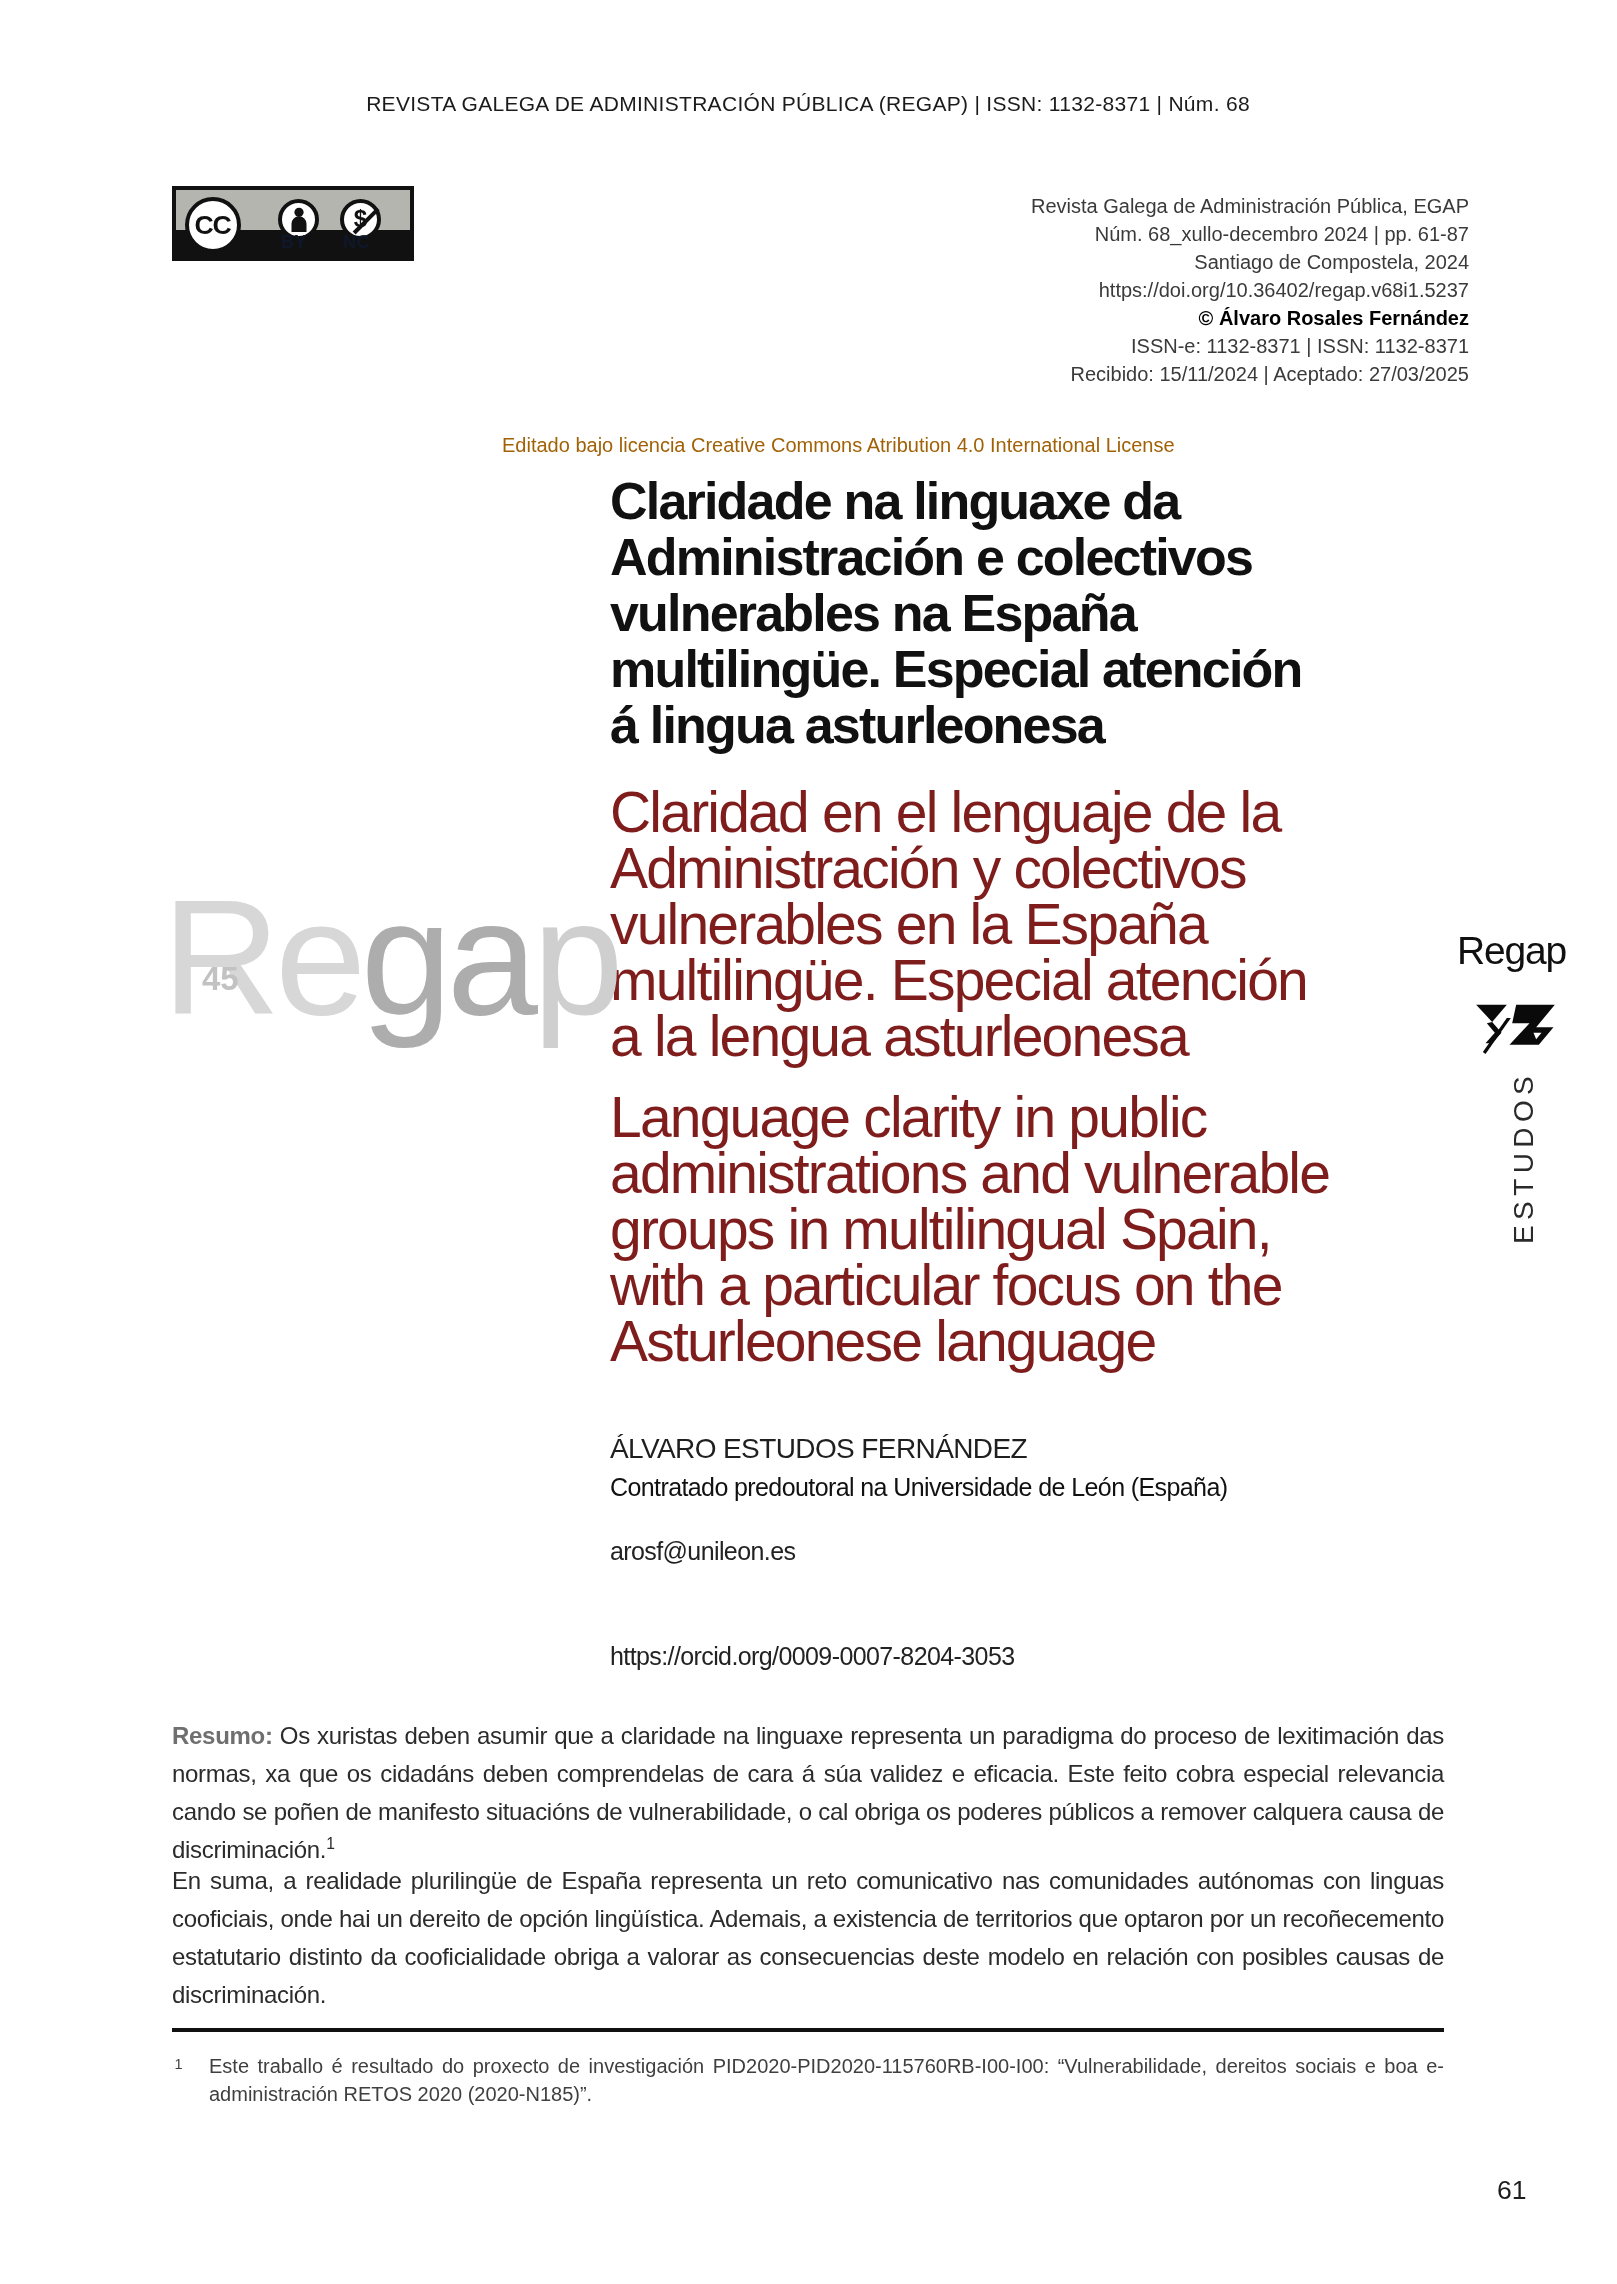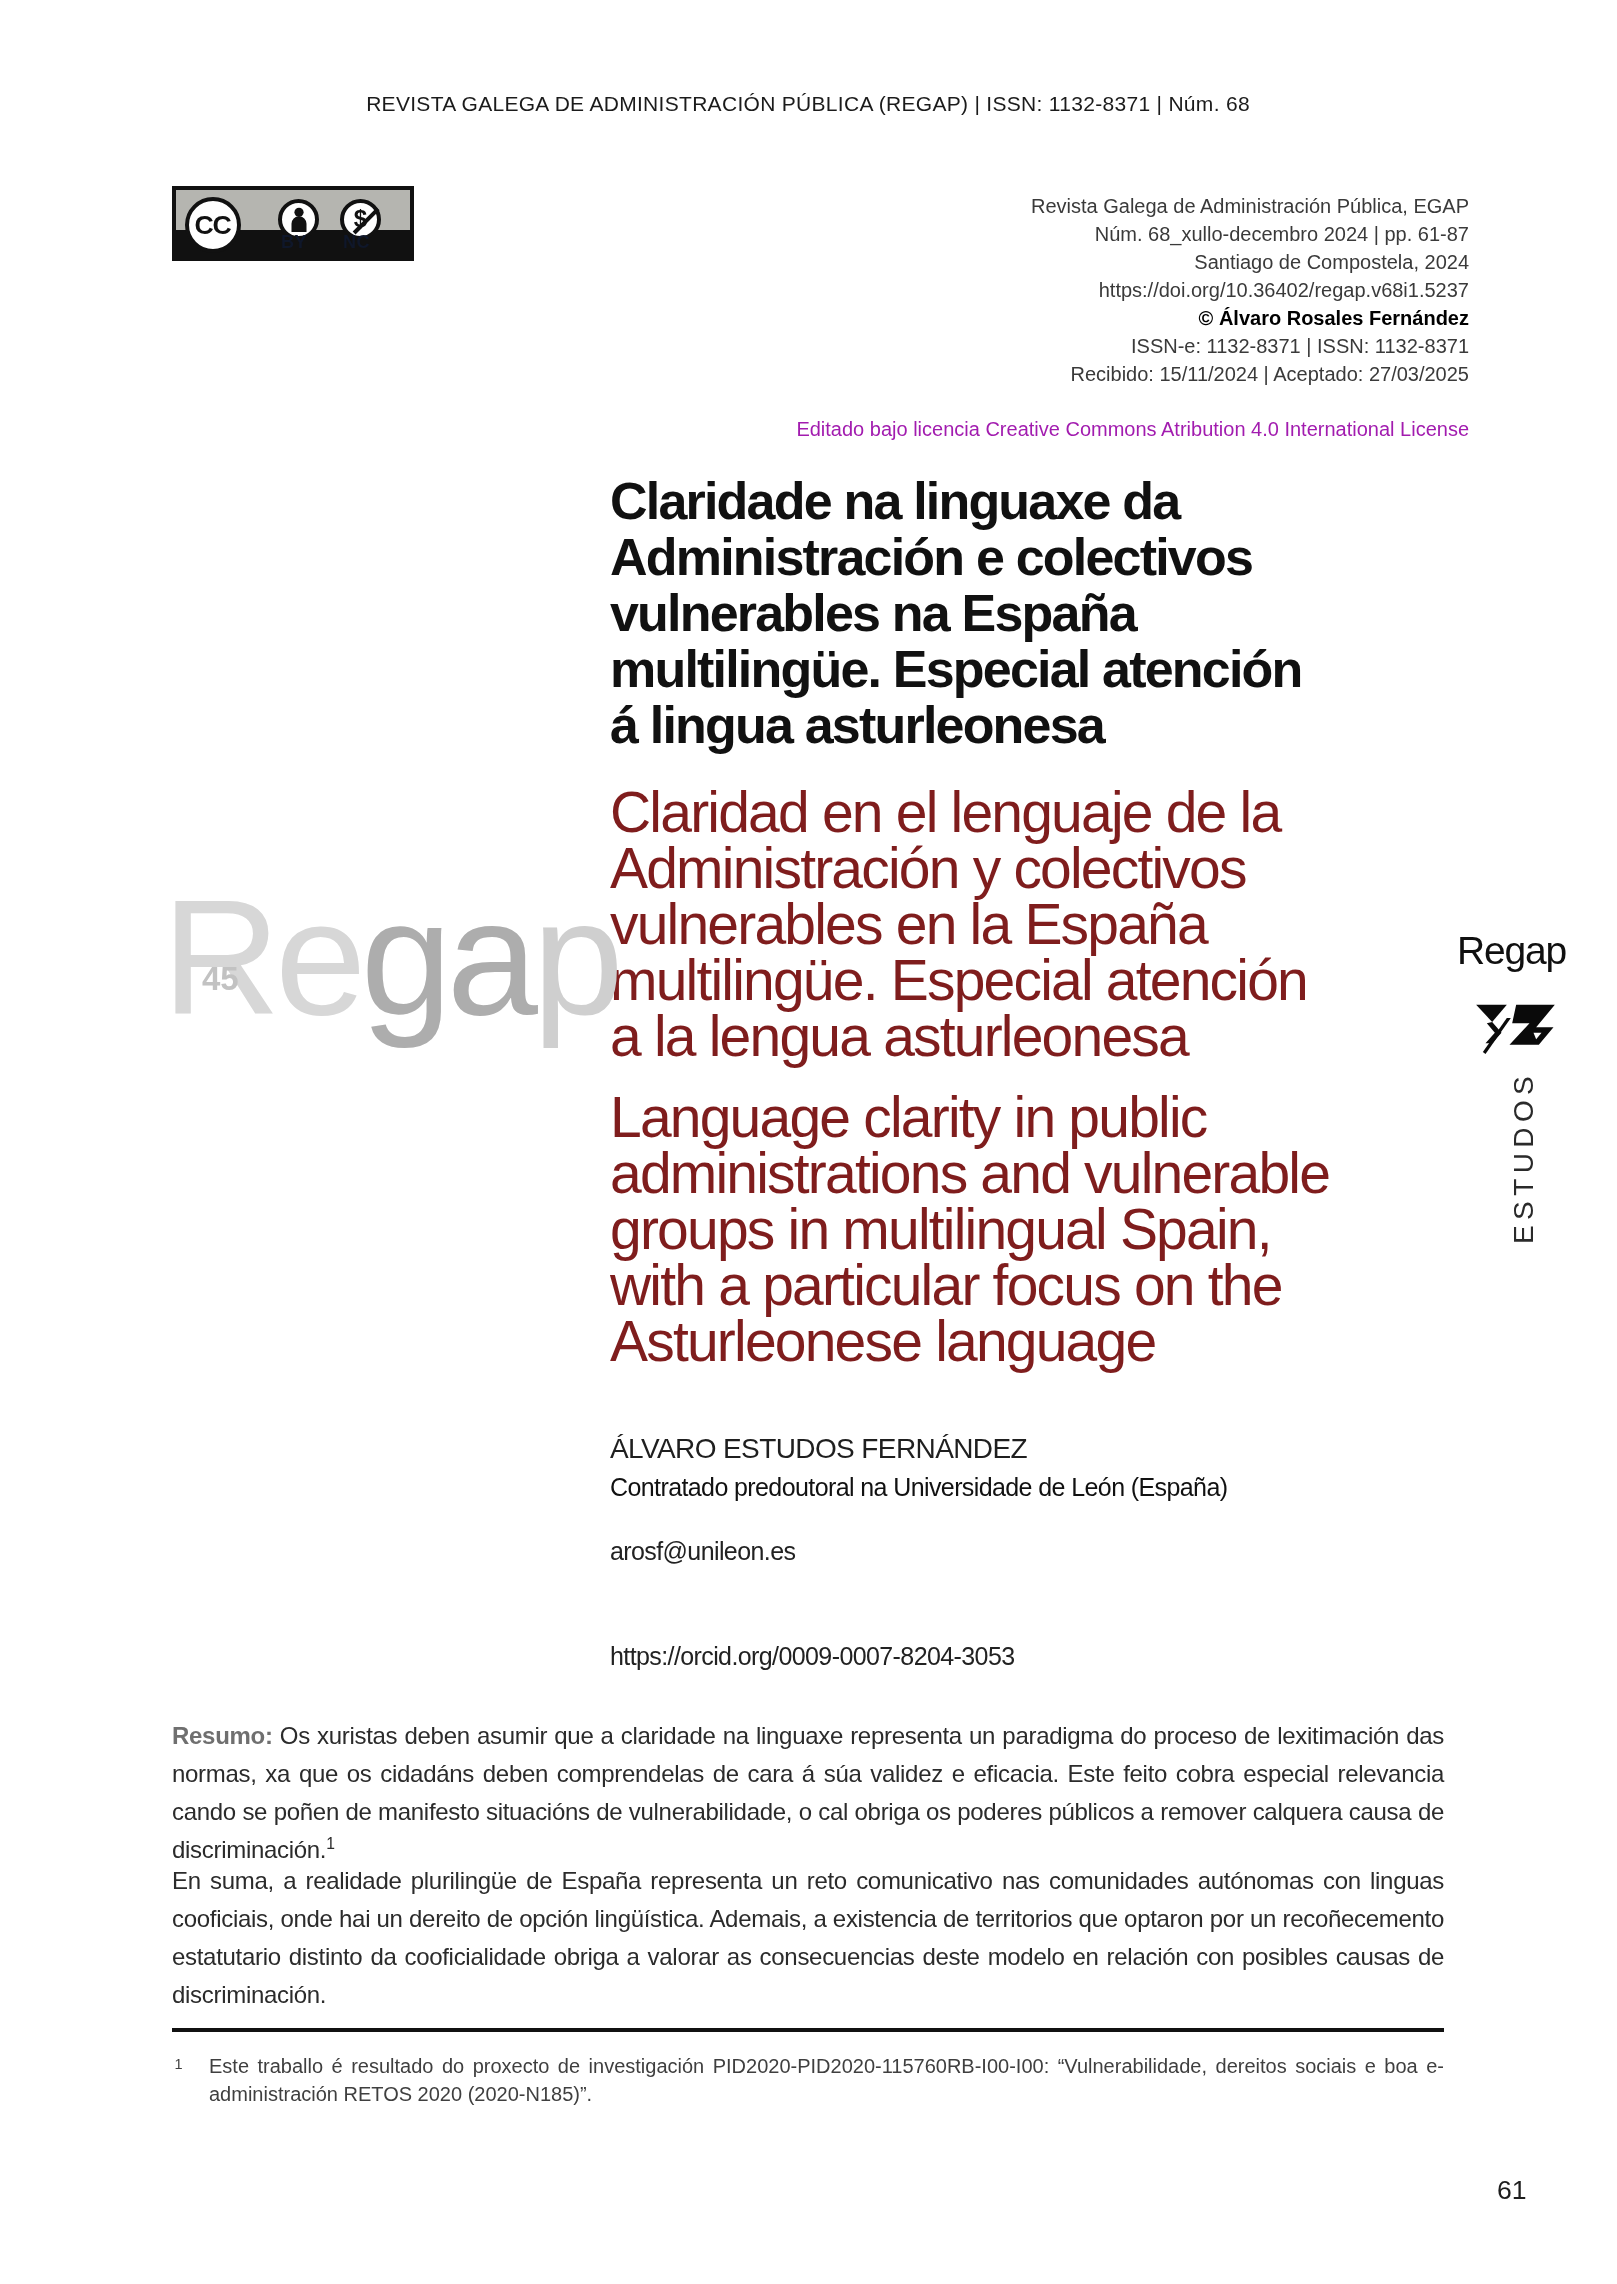--- a/index.html
+++ b/index.html
@@ -45,22 +45,22 @@
   .strip-by{ left:105px;} .strip-nc{ left:167px;}
 
   
   .meta{
     position:absolute; right:173px; top:192px; width:846px;
     text-align:right; font-size:20px; line-height:28px; color:#3a3a3a;
   }
   .meta .bold{ font-weight:700; color:#000; }
 
   .license-note{
-    position:absolute; right:173px; top:418px; width:967px;
-    text-align:right; font-size:20px; color:#a21caf;
+    position:absolute; right:173px; top:434px; width:967px;
+    text-align:left; font-size:20px; color:#a16207;
   }
 
   
   .title-gl{
     position:absolute; left:610px; top:473px; width:840px;
     font-size:52px; line-height:56px; font-weight:700; letter-spacing:-1.8px;
     color:#111; white-space:pre-line;
   }
   .title-es, .title-en{
     position:absolute; left:610px; width:840px;

